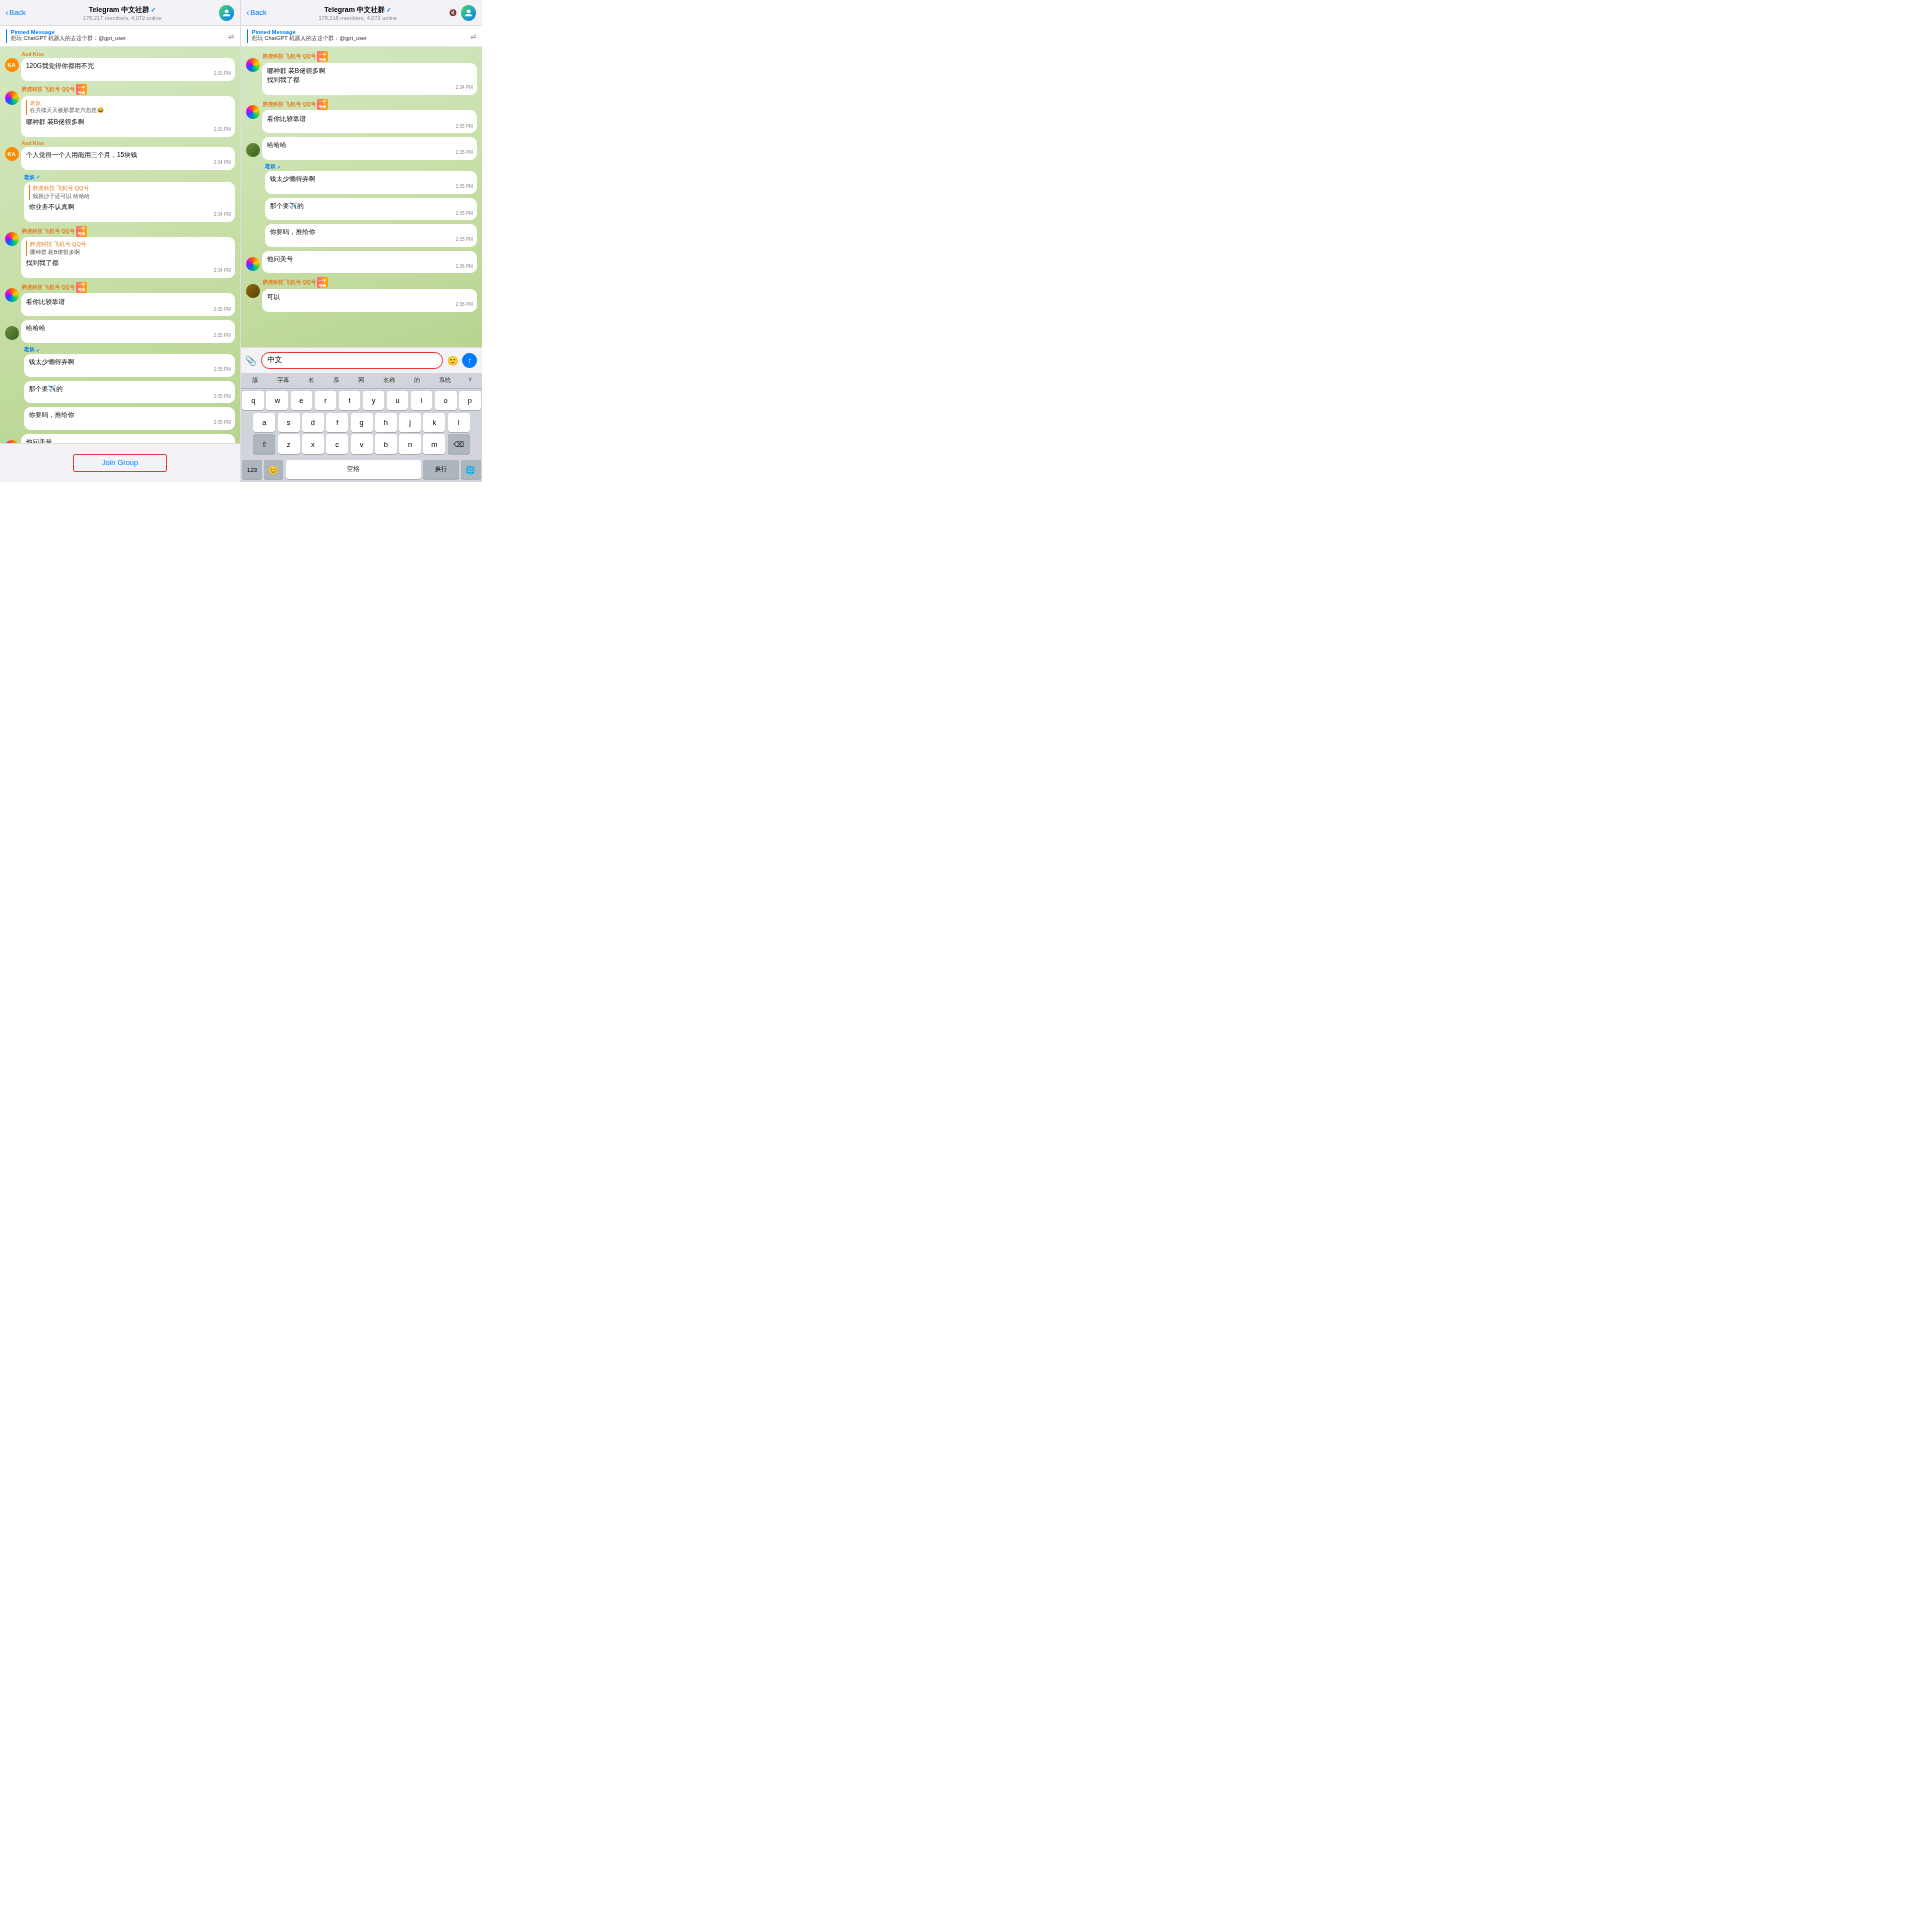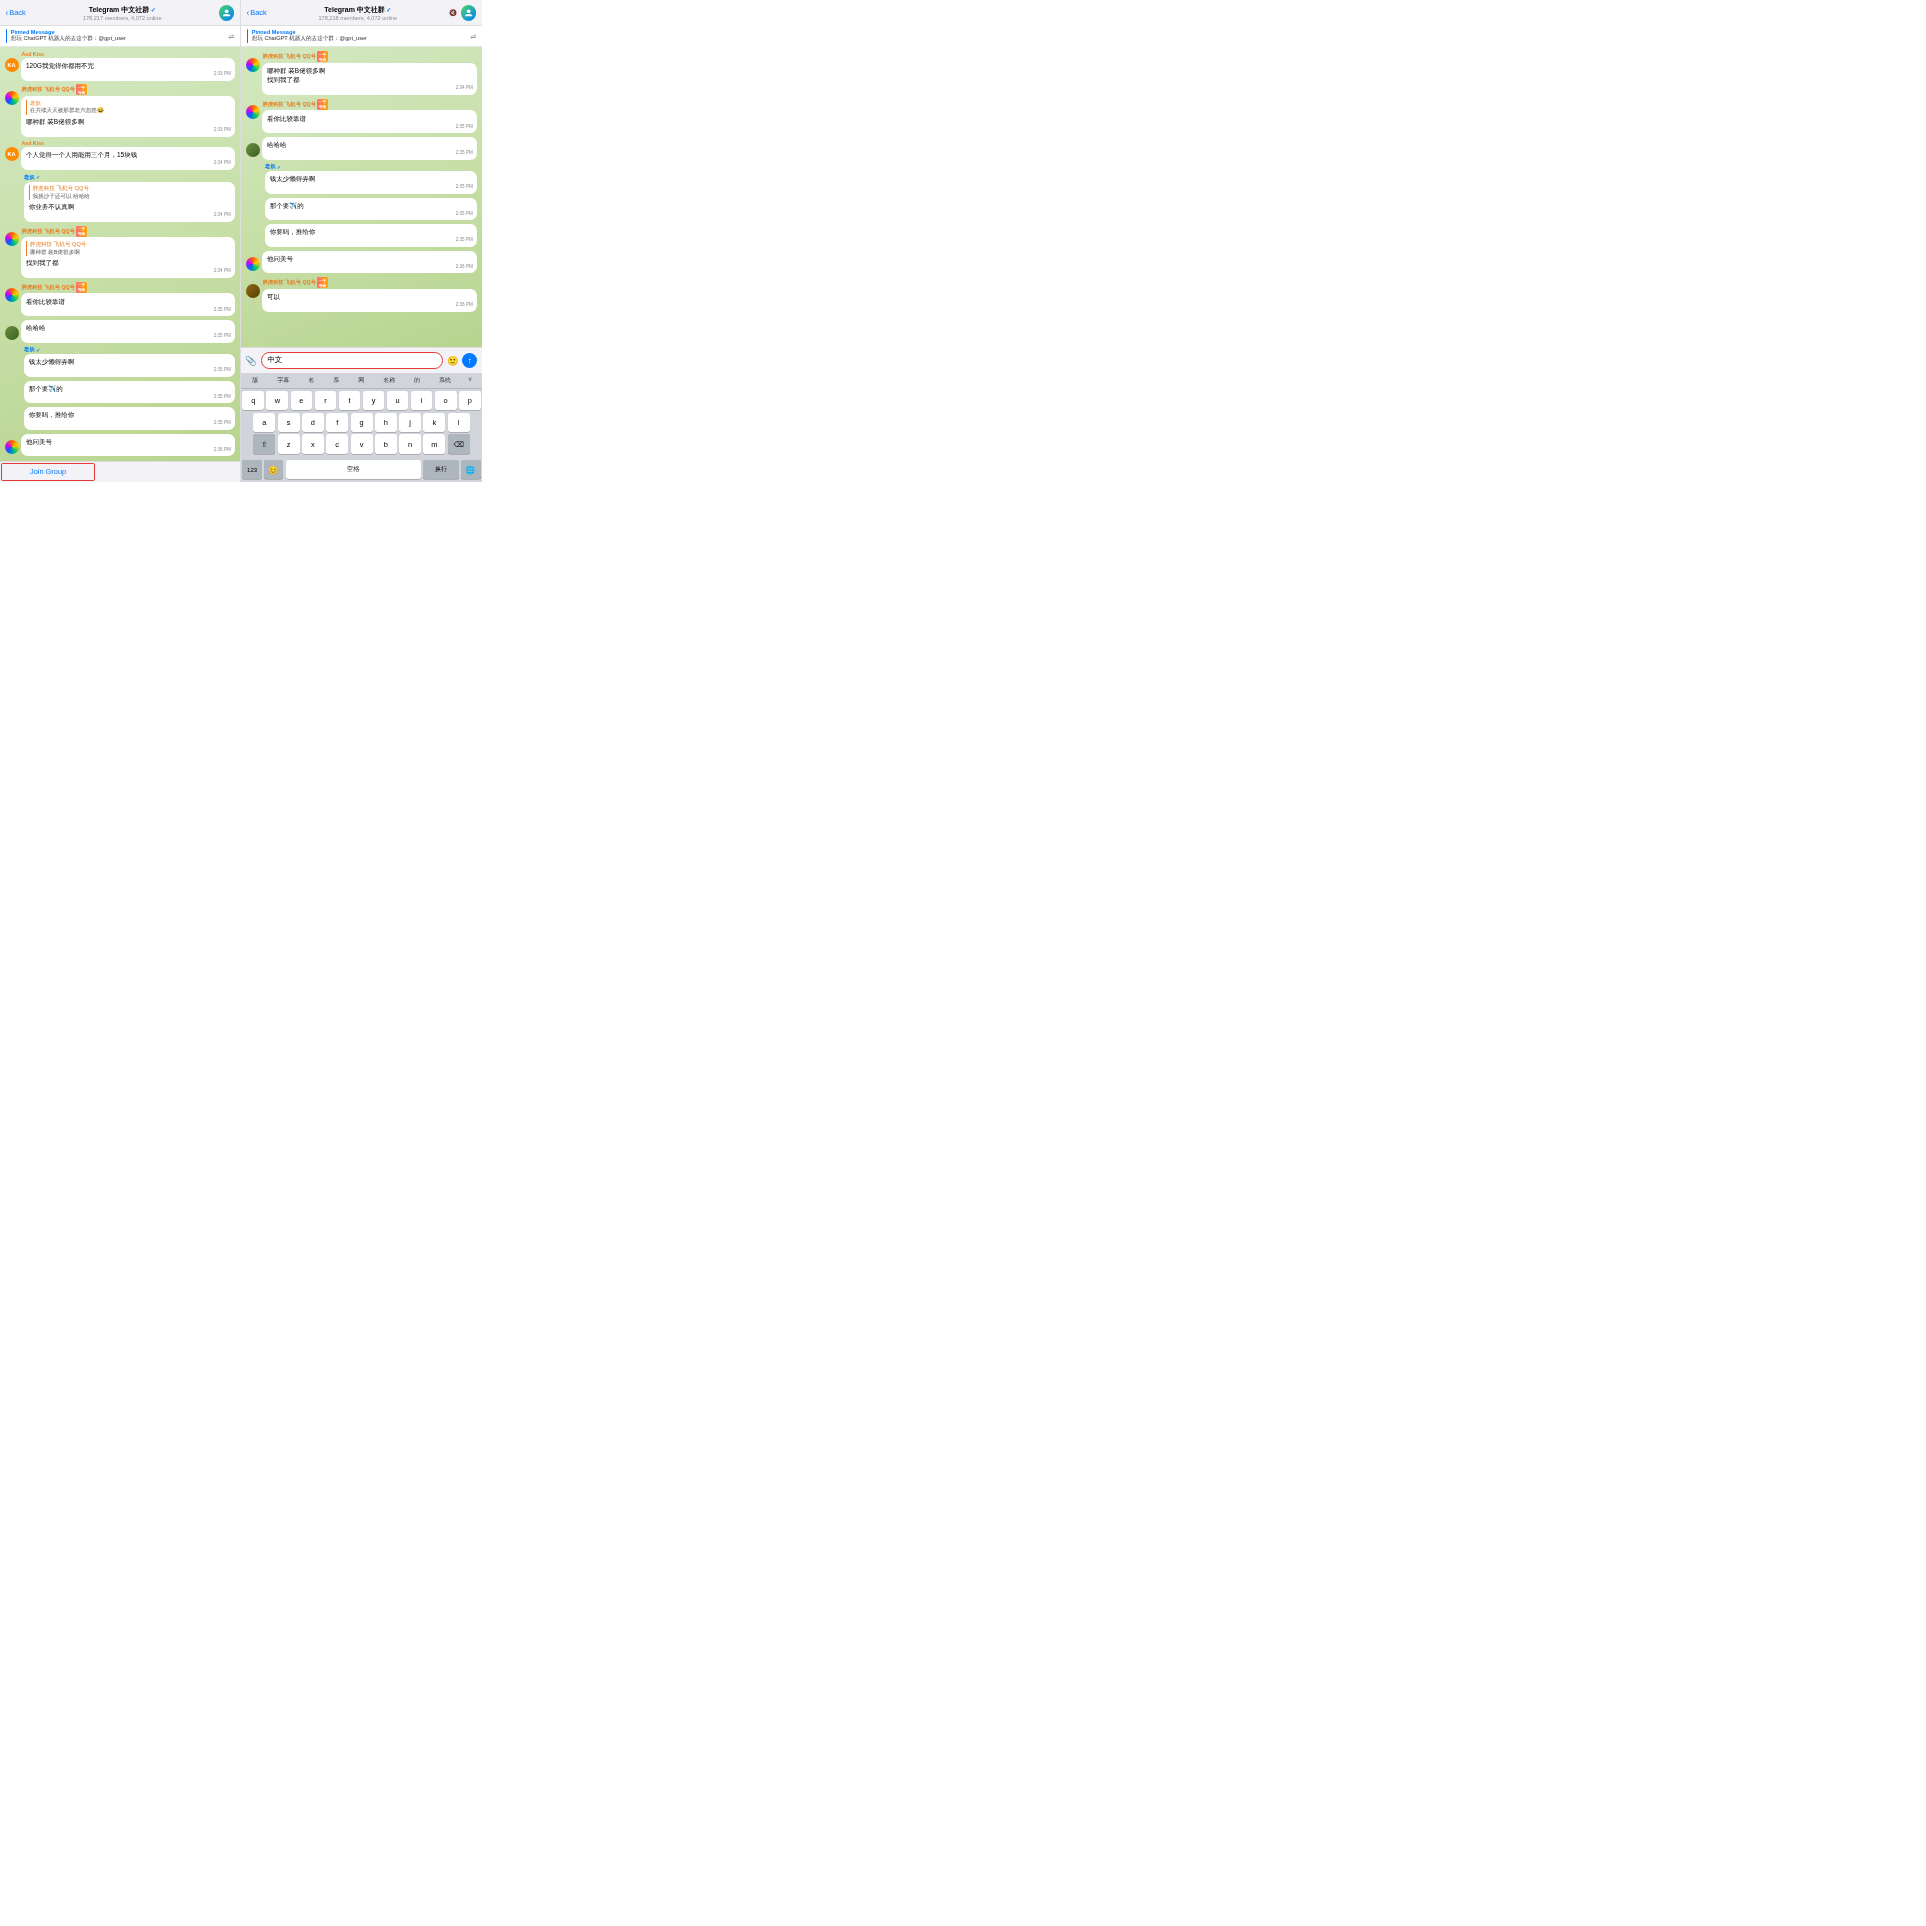--- a/index.html
+++ b/index.html
@@ -245,22 +245,22 @@
 
     .msg-quote-text {
       color: #555;
       font-size: 5.6px;
     }
 
     
     .bottom-join {
       background: #f2f2f7;
       border-top: 0.5px solid #ddd;
-      padding: 1px;
-      text-align: left;
+      padding: 10px;
+      text-align: center;
       flex-shrink: 0;
     }
 
     .join-btn {
       color: #007aff;
       font-size: 7.4px;
       font-weight: 400;
       cursor: pointer;
       border: 0.9px solid #e53935;
       display: inline-block;

